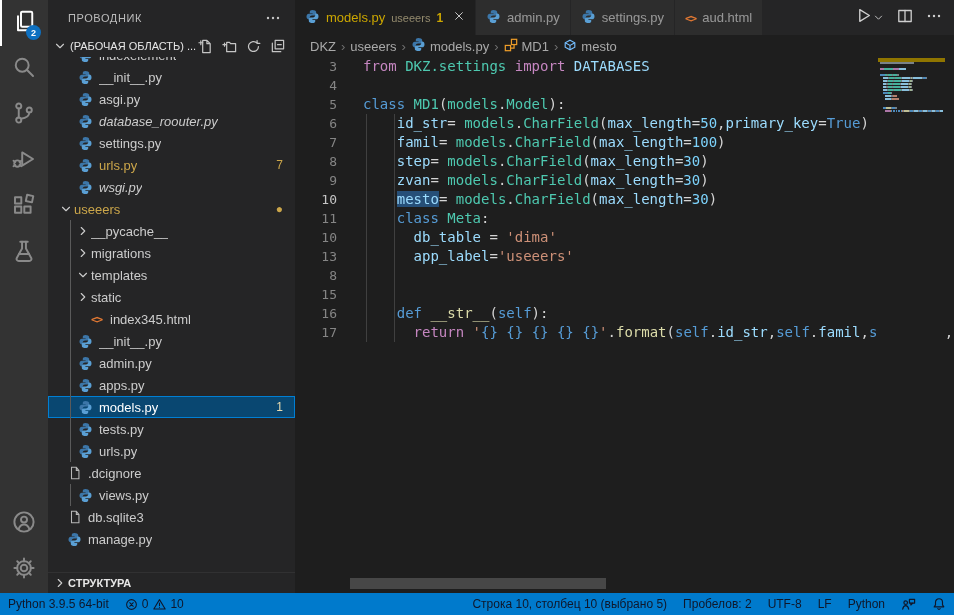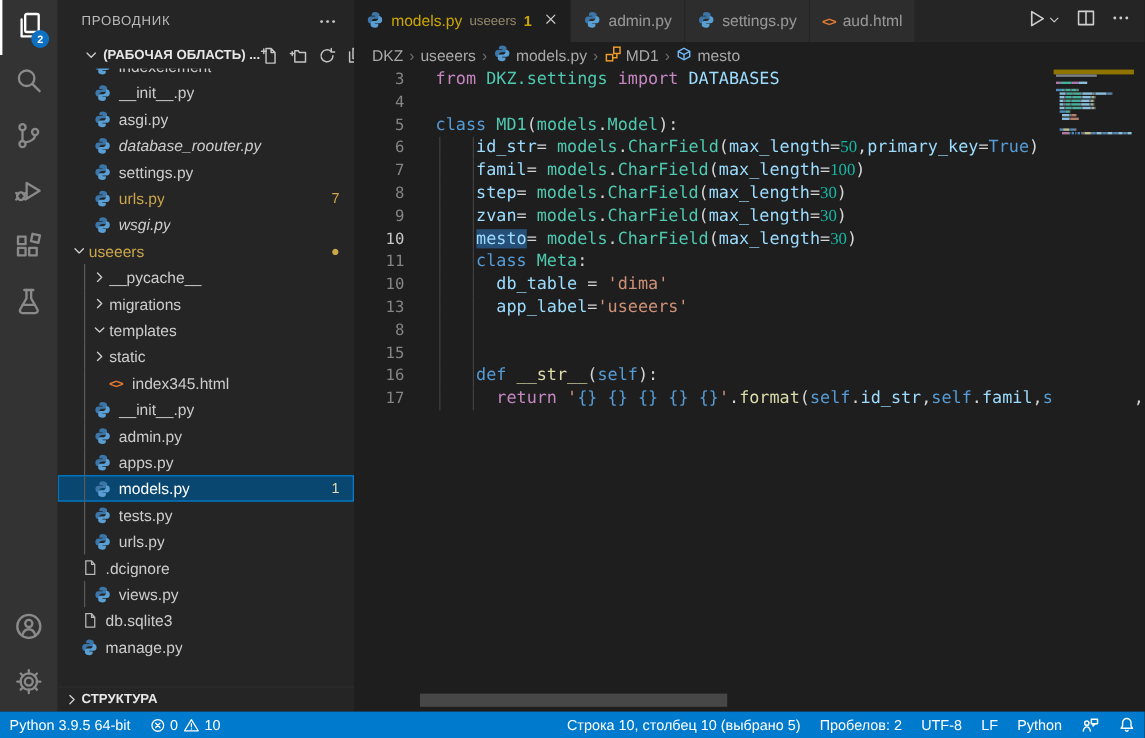--- a/index.html
+++ b/index.html
@@ -13,21 +13,21 @@
     position:relative;color:#8a8a8a;cursor:pointer;}
   .ab-item.active{color:#ffffff;box-shadow:inset 2px 0 0 #ffffff;}
   .ab-badge{position:absolute;right:7px;bottom:6px;background:#0e70c0;color:#fff;font-size:9px;
     min-width:15px;height:15px;border-radius:50%;display:flex;align-items:center;justify-content:center;font-weight:bold;}
   .ab-spacer{flex:1;}
 
   
   #sidebar{position:absolute;left:48px;top:0;width:247px;height:593px;background:#252526;color:#cccccc;}
   .sb-header{height:35px;display:flex;align-items:center;padding:0 14px 0 20px;font-size:11px;color:#bbbbbb;letter-spacing:.6px;}
   .sb-more{margin-left:auto;color:#c5c5c5;cursor:pointer;display:flex;}
-  .ws-header{height:22px;display:flex;align-items:center;font-weight:bold;font-size:11px;color:#e7e7e7;padding-left:20px;}
+  .ws-header{height:22px;display:flex;align-items:center;font-weight:normal;font-size:11px;color:#e7e7e7;padding-left:4px;}
   .ws-label{margin-left:2px;white-space:nowrap;}
   .ws-actions{margin-left:auto;display:flex;gap:9px;padding-right:10px;color:#c5c5c5;}
   .ws-actions span{display:flex;cursor:pointer;}
   #tree{position:absolute;top:57px;left:0;right:0;bottom:21px;overflow:hidden;}
   .trow{height:22px;display:flex;align-items:center;position:relative;font-size:13px;cursor:pointer;white-space:nowrap;}
   .trow.partial{margin-top:-13px;}
   .trow.selected{background:#094771;outline:1px solid #007fd4;outline-offset:-1px;color:#ffffff;}
   .tguide{position:absolute;left:22px;top:0;bottom:0;width:1px;background:#5a5a5a;}
   .twist{width:16px;display:flex;justify-content:center;color:#cccccc;flex:none;}
   .ficon{width:17px;height:16px;margin-right:5px;display:flex;align-items:center;justify-content:center;flex:none;}
@@ -54,31 +54,31 @@
   .bc-item{display:flex;align-items:center;gap:4px;cursor:pointer;}
   .bc-sep{color:#6f6f6f;}
 
   #codearea{position:absolute;top:57px;left:0;right:0;bottom:0;font-family:"DejaVu Sans Mono",monospace;
     font-size:14px;line-height:19px;overflow:hidden;}
   .cline{height:19px;white-space:pre;position:relative;color:#d4d4d4;}
   .ln{display:inline-block;width:42px;text-align:right;color:#858585;padding-right:26px;font-size:13px;}
   .ln.cur{color:#c6c6c6;}
   .iguide{position:absolute;top:0;height:19px;width:1px;background:#404040;}
   .tk-k{color:#c586c0;} .tk-kw{color:#569cd6;} .tk-cl{color:#4ec9b0;} .tk-v{color:#9cdcfe;}
-  .tk-n{color:#14b8a6;font-family:Liberation Serif, serif;} .tk-s{color:#ce9178;} .tk-f{color:#dcdcaa;} .tk-p{color:#d4d4d4;} .tk-fs{color:#569cd6;}
+  .tk-n{color:#7dd3fc;} .tk-s{color:#ce9178;} .tk-f{color:#dcdcaa;} .tk-p{color:#d4d4d4;} .tk-fs{color:#569cd6;}
   .sel{background:#264f78;}
 
   #minimap{position:absolute;left:583px;top:0;width:67px;bottom:0;background:#1e1e1e;padding-top:1px;}
   .mm-hl{height:4px;width:100%;}
   .mm-row{height:2px;margin-bottom:1px;display:flex;padding-left:2px;}
   .mm-seg{height:2px;flex:none;}
   #hscroll{position:absolute;left:55px;top:521px;width:256px;height:11px;background:rgba(121,121,121,.45);cursor:pointer;}
 
   
-  #statusbar{position:absolute;left:0;bottom:0;width:954px;height:22px;background:#007acc;color:#ffffff;
+  #statusbar{position:absolute;left:0;bottom:0;width:954px;height:22px;background:#007acc;color:#0f172a;
     display:flex;align-items:center;font-size:12px;z-index:6;}
   .st-item{display:flex;align-items:center;gap:5px;padding:0 8px;height:100%;cursor:pointer;white-space:nowrap;}
   .st-item .cnt{margin-left:-1px;}
   #st-right{margin-left:auto;display:flex;height:100%;align-items:center;}
   .st-icon{display:flex;align-items:center;}
 </style>
 </head>
 <body>
 
 <div id="app">

